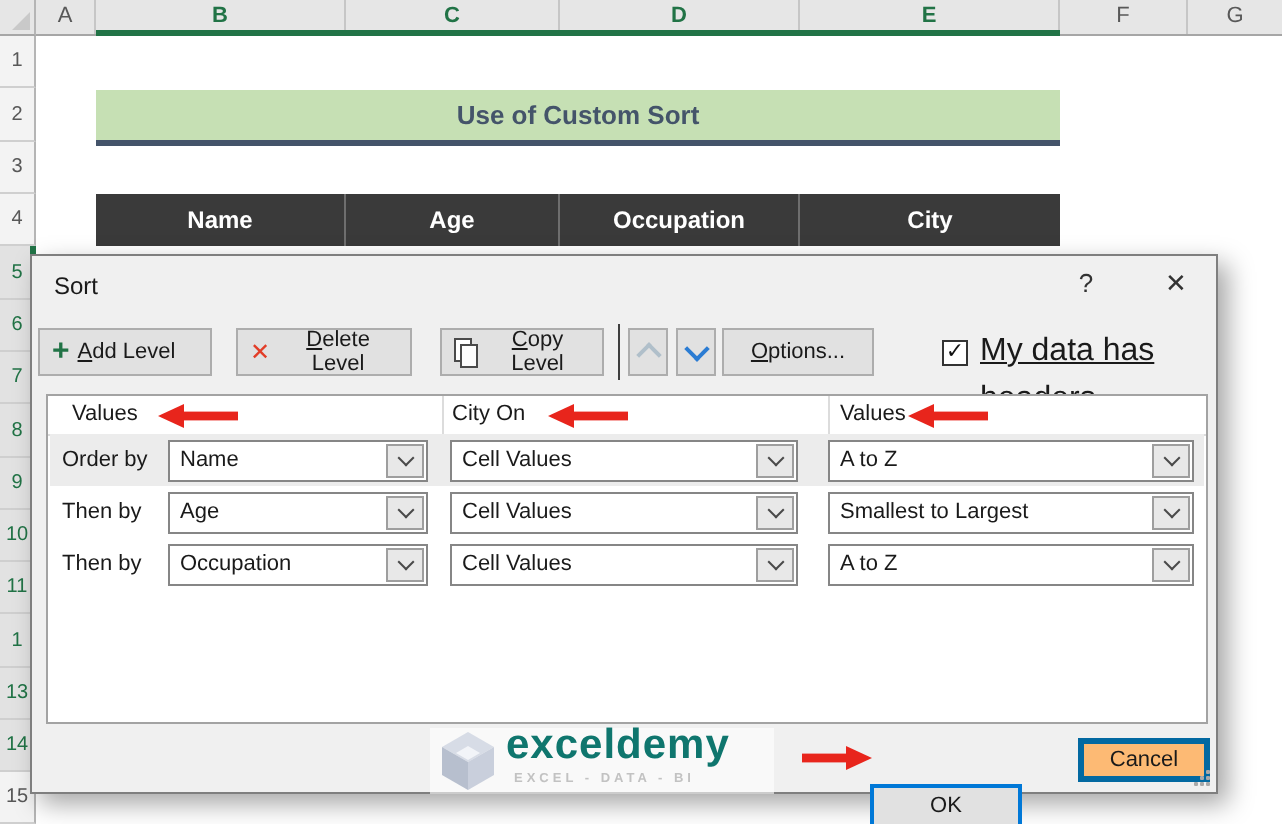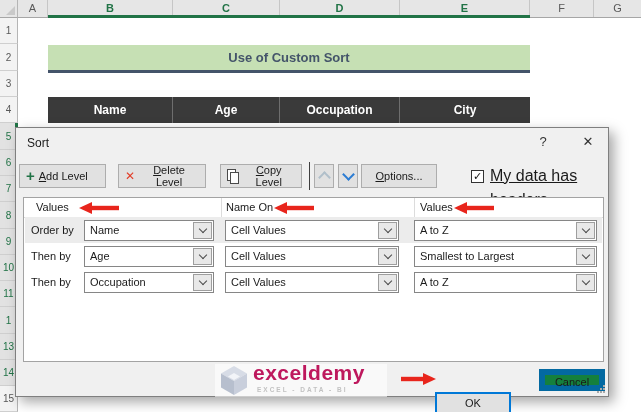--- a/index.html
+++ b/index.html
@@ -59,32 +59,32 @@
   .combo{position:absolute;height:21px;background:#fff;border:1px solid #868686;box-sizing:border-box;font-size:11px;}
   .combo .ctext{position:absolute;left:5px;top:0;height:19px;line-height:19px;white-space:nowrap;}
   .combo .cbtn{position:absolute;right:1px;top:1px;width:19px;height:17px;background:#e8e8e8;border:1px solid #9e9e9e;box-sizing:border-box;
                display:flex;align-items:center;justify-content:center;color:#4a4a4a;}
   .combo .cbtn .chev{width:5px;height:5px;border-width:0 1.5px 1.5px 0;}
 
   svg.arrow{position:absolute;}
 
   .okbtn{position:absolute;left:419px;top:241px;width:76px;height:22px;background:#e1e1e1;border:2px solid #0078d7;box-sizing:border-box;
          font-size:11px;color:#1a1a1a;text-align:center;font-family:inherit;margin-top:23px;}
-  .cancelbtn{position:absolute;left:523px;top:241px;width:66px;height:22px;background:#15803d;border:6px solid #0369a1;box-sizing:border-box;
+  .cancelbtn{position:absolute;left:523px;top:241px;width:66px;height:22px;background:#fdba74;border:3px solid #0369a1;box-sizing:border-box;
          font-size:11px;color:#1a1a1a;text-align:center;font-family:inherit;}
   .grip{position:absolute;right:3px;bottom:3px;width:9px;height:9px;
         background:radial-gradient(circle at 2px 8px,#a9a9a9 1px,transparent 1.2px),
                    radial-gradient(circle at 5px 8px,#a9a9a9 1px,transparent 1.2px),
                    radial-gradient(circle at 8px 8px,#a9a9a9 1px,transparent 1.2px),
                    radial-gradient(circle at 5px 5px,#a9a9a9 1px,transparent 1.2px),
                    radial-gradient(circle at 8px 5px,#a9a9a9 1px,transparent 1.2px),
                    radial-gradient(circle at 8px 2px,#a9a9a9 1px,transparent 1.2px);}
 
   .wmark{position:absolute;left:199px;top:236px;width:172px;height:33px;background:rgba(255,255,255,.6);}
-  .wname{position:absolute;left:38px;top:-3px;font-size:21px;font-weight:bold;color:#be185d;letter-spacing:0.5px;}
+  .wname{position:absolute;left:38px;top:-3px;font-size:21px;font-weight:bold;color:#0f766e;letter-spacing:0.5px;}
   .wtag{position:absolute;left:42px;top:22px;font-size:6.5px;color:#c2c2c2;letter-spacing:2px;font-weight:bold;}
   u{text-decoration:underline;}
 </style>
 </head>
 <body>
 
 <div id="screen">
 
   <div class="abs corner">
       <i></i>
@@ -150,21 +150,21 @@
         <span class="chev down"></span>
       </button>
     <button class="tbtn" style="left:345px;width:76px;justify-content:center">
       <span><u>O</u>ptions...</span>
     </button>
     <div class="cbox"><span>✓</span></div>
     <div class="cboxlabel">My data has <u>h</u>eaders</div>
 
     <div class="panel">
       <div class="phead" style="left:12px">Values</div>
-      <div class="phead" style="left:202px">Name On</div>
+      <div class="phead" style="left:202px">City On</div>
       <div class="phead" style="left:396px">Values</div>
       <div class="pdiv" style="left:197px"></div>
       <div class="pdiv" style="left:390px"></div>
       <div class="phr"></div>
 
       <svg class="arrow" style="left:55px;top:4px" width="40" height="12" viewBox="0 0 40 12">
           <polygon points="0,6 13,0 13,12" fill="#e8251c"></polygon>
           <rect x="11" y="3.8" width="29" height="4.4" fill="#e8251c"></rect>
         </svg>
       <svg class="arrow" style="left:250px;top:4px" width="40" height="12" viewBox="0 0 40 12">

